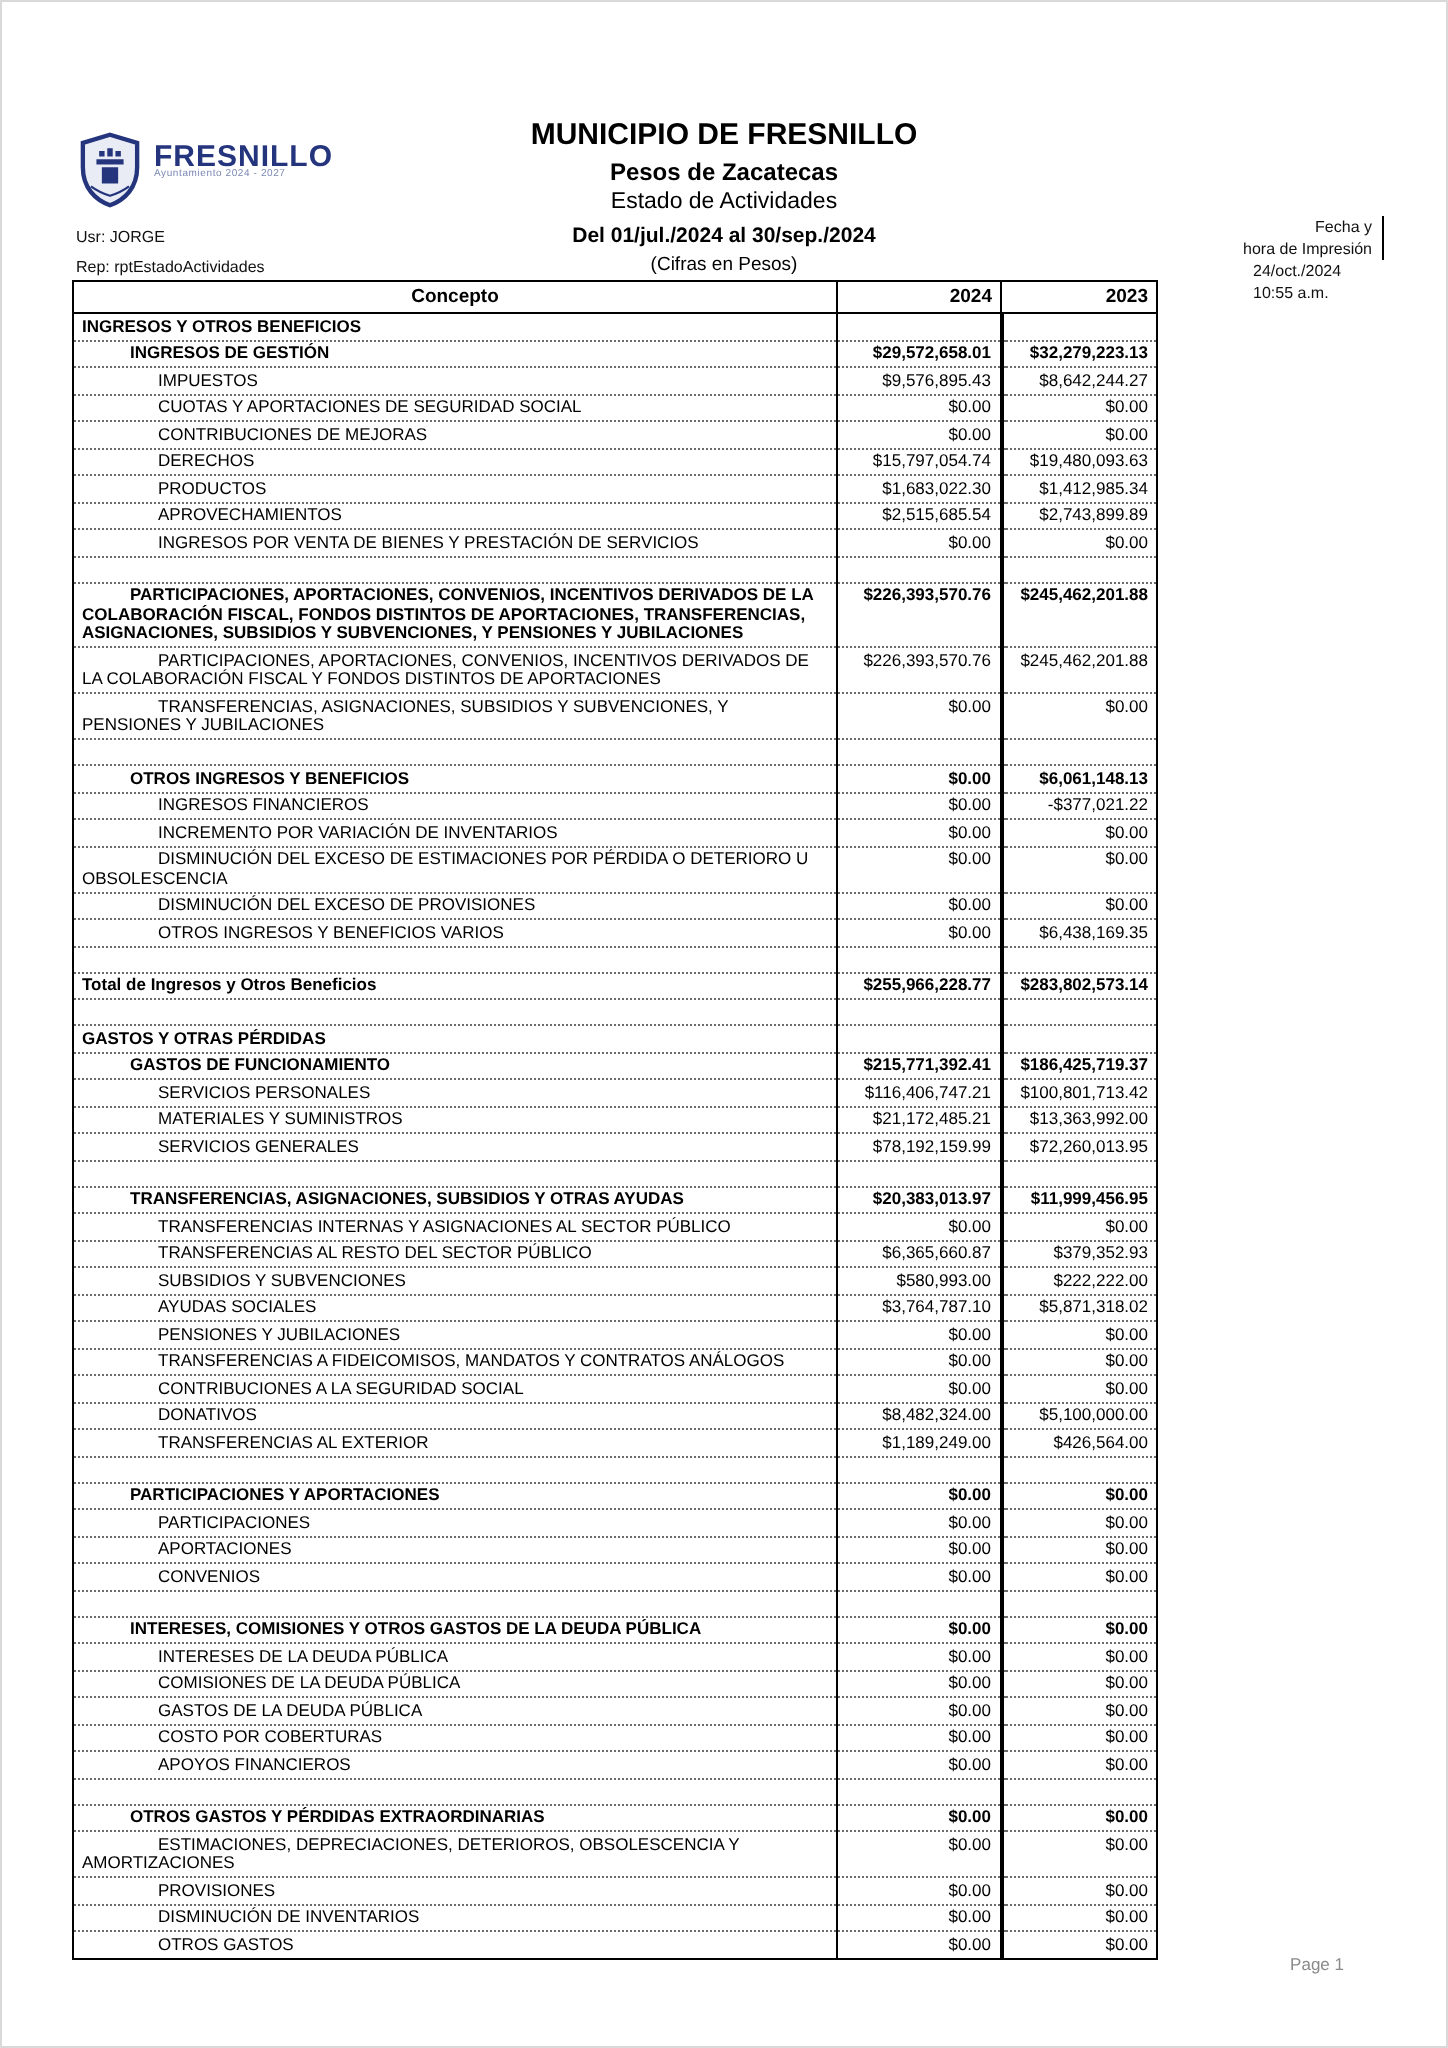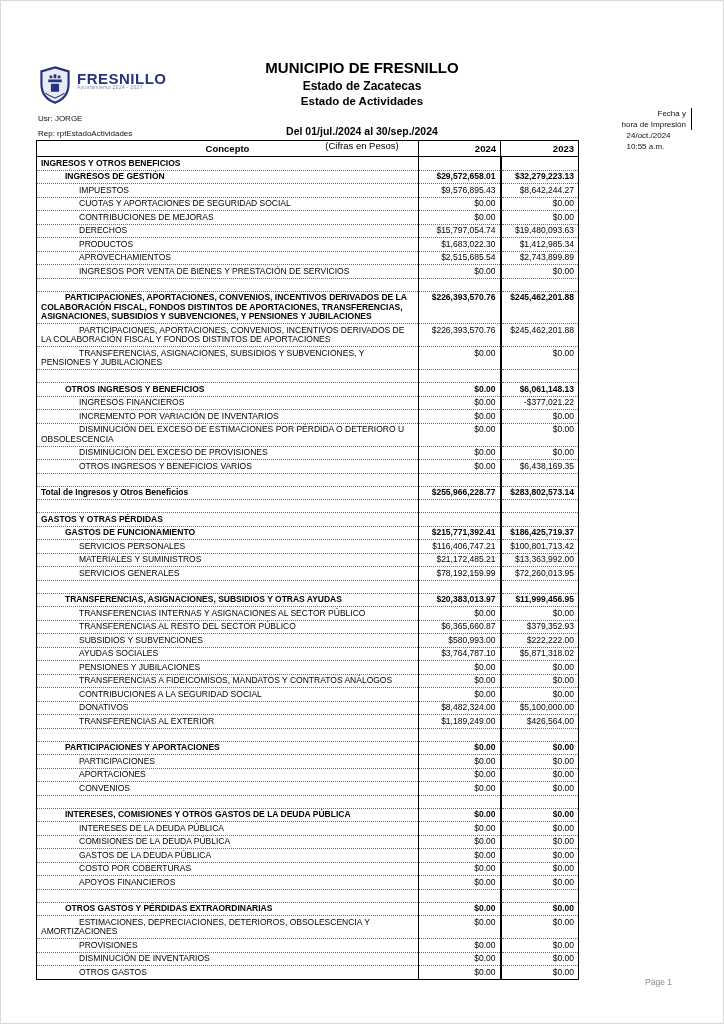--- a/index.html
+++ b/index.html
@@ -10,21 +10,21 @@
   }
   
   .logo{position:absolute;left:38px;top:66px;display:flex;align-items:flex-start;gap:5px;}
   .logo svg{width:34px;height:38px;display:block;}
   .logo-text{padding-top:7px;}
   .logo-name{font-size:15px;font-weight:bold;letter-spacing:.5px;color:#24357d;line-height:11px;}
   .logo-tagline{font-size:5px;color:#7c88b4;line-height:7px;letter-spacing:.3px;}
   .header-center{position:absolute;left:0;right:0;top:60px;text-align:center;line-height:1;}
   .h-title{font-size:15px;font-weight:bold;margin-bottom:5px;}
   .h-sub1{font-size:12px;font-weight:bold;margin-bottom:4px;}
-  .h-sub2{font-size:11.5px;font-weight:bold;margin-bottom:18px;}
+  .h-sub2{font-size:11.5px;font-weight:normal;margin-bottom:5px;}
   .h-period{font-size:10.5px;font-weight:bold;margin-bottom:5px;}
   .h-units{font-size:9.5px;font-weight:normal;}
   .meta-left{position:absolute;left:38px;top:111px;font-size:8px;line-height:15px;color:#111;}
   .print-block{position:absolute;top:108px;right:32px;display:flex;align-items:stretch;font-size:8px;line-height:11px;flex-direction:column;}
   .print-labels{text-align:right;padding-right:5px;border-right:1px solid #000;color:#111;}
   .print-values{padding-left:5px;text-align:left;color:#111;}
   
   .report-table{
     position:absolute;left:36px;top:140px;width:543px;
     border-collapse:collapse;table-layout:fixed;
@@ -68,21 +68,21 @@
     </svg>
   </span>
   <span class="logo-text">
     <div class="logo-name">FRESNILLO</div>
     <div class="logo-tagline">Ayuntamiento 2024 - 2027</div>
   </span>
 </div>
 
 <div class="header-center">
   <div class="h-title">MUNICIPIO DE FRESNILLO</div>
-  <div class="h-sub1">Estado de Zacatecas</div>
+  <div class="h-sub1">Pesos de Zacatecas</div>
   <div class="h-sub2">Estado de Actividades</div>
   <div class="h-period">Del 01/jul./2024 al 30/sep./2024</div>
   <div class="h-units">(Cifras en Pesos)</div>
 </div>
 
 <div class="meta-left">
   <div>Usr: JORGE</div>
   <div>Rep: rptEstadoActividades</div>
 </div>
 

